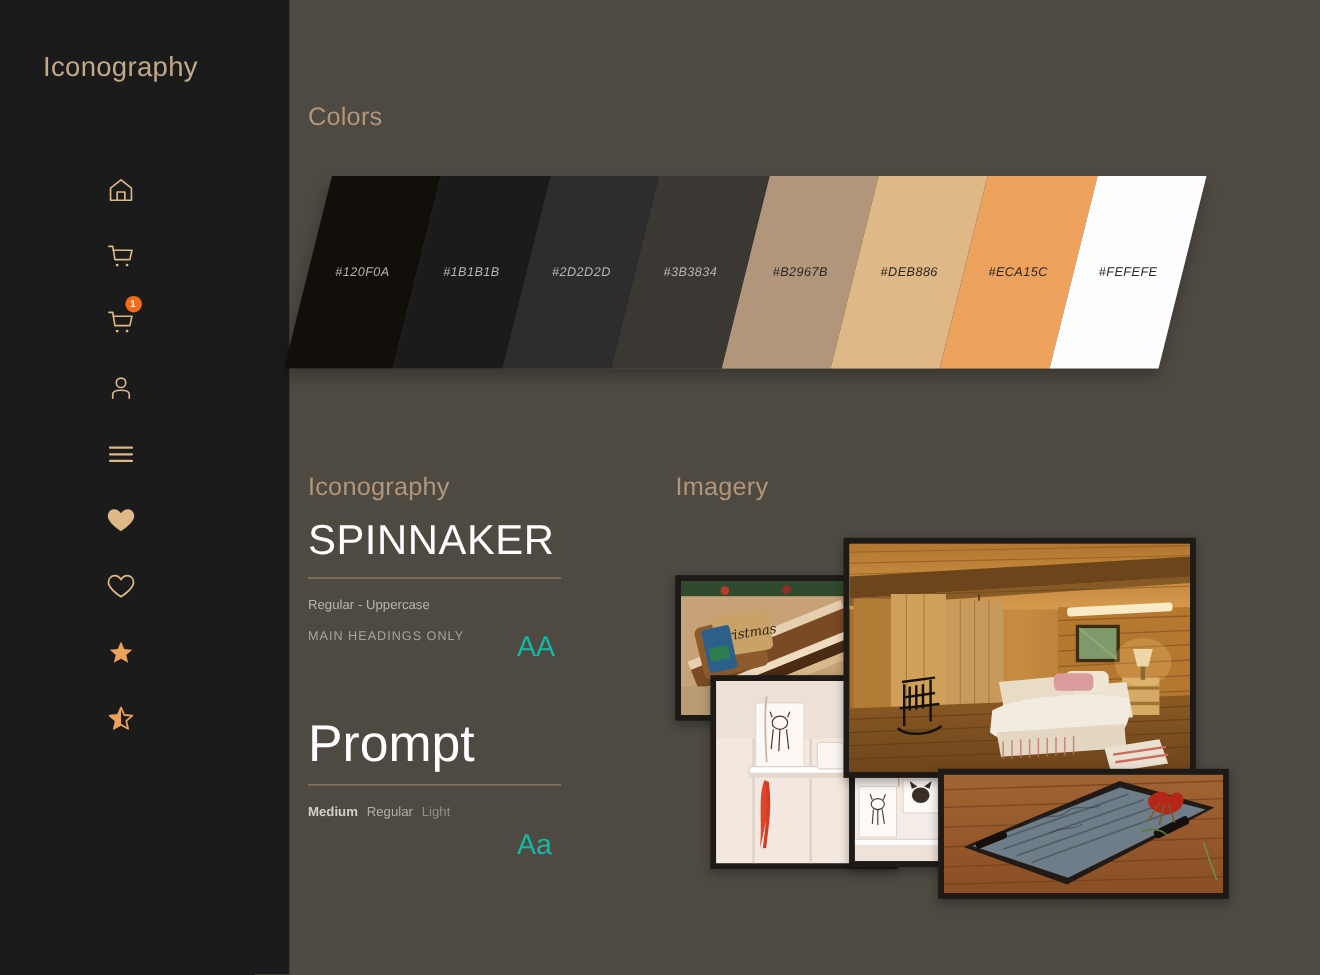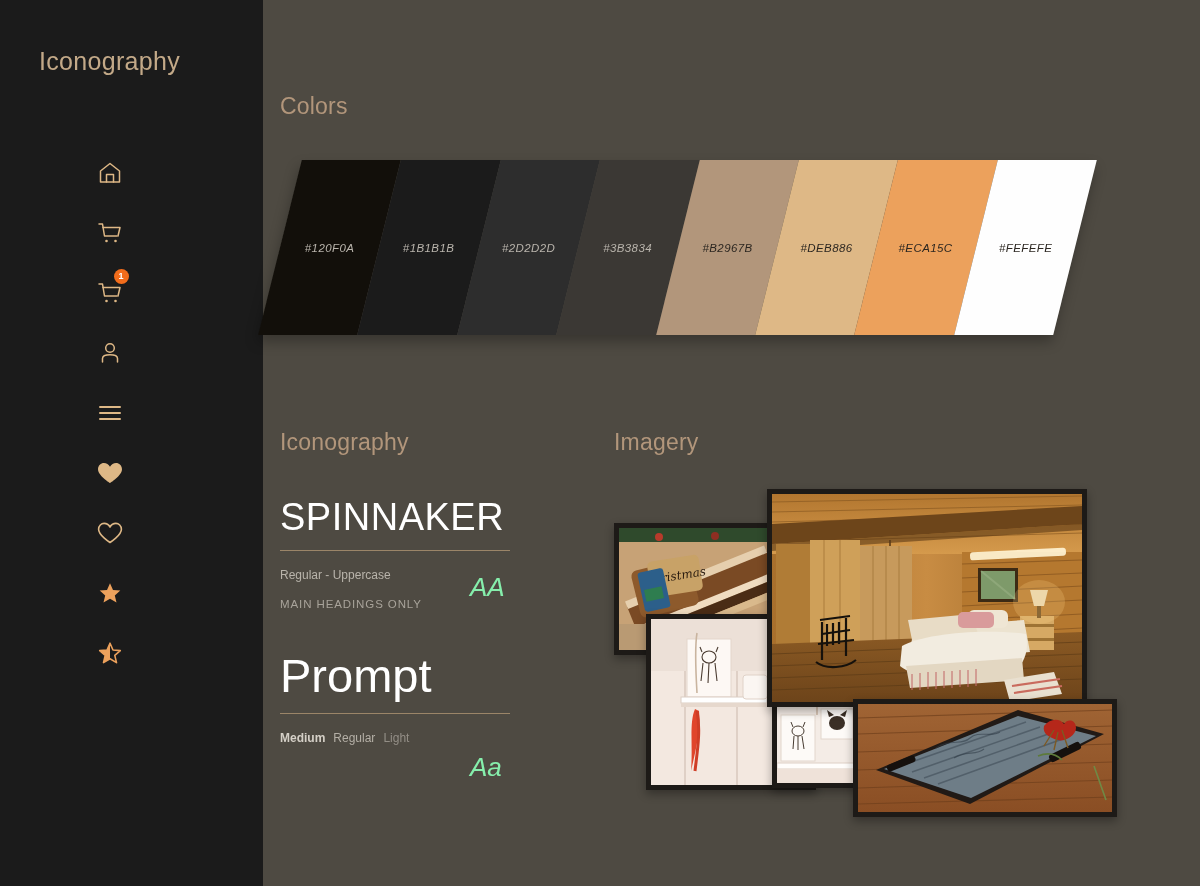--- a/index.html
+++ b/index.html
@@ -56,41 +56,41 @@
     flex:1 1 0;position:relative;
   }
   .swatch-label{
     position:absolute;left:0;right:0;top:50%;transform:translateY(-50%) skewX(14deg);
     text-align:center;font-size:11.5px;font-style:italic;letter-spacing:.4px;
     white-space:nowrap;
   }
 
   
   .type-block{position:absolute;left:280px;width:230px;}
-  #type-block-1{top:498px;}
+  #type-block-1{top:473px;}
   #type-block-2{top:652px;}
   .type-name{
     color:#ffffff;font-weight:400;line-height:1;
   }
   .type-name.big{font-size:38px;letter-spacing:.5px;}
   .type-name.med{font-size:47px;letter-spacing:0;}
   .type-rule{
     width:230px;height:1px;background:#9b8568;margin-top:14px;
   }
   .type-weights{
     margin-top:17px;font-size:12px;color:#b9b4ab;
   }
   .w-medium{font-weight:700;color:#d5d0c7;}
   .w-regular{color:#b4afa6;margin-left:8px;}
   .w-light{color:#938e86;margin-left:8px;}
   .type-usage{
     margin-top:14px;font-size:11.5px;color:#a8a39a;letter-spacing:.9px;line-height:1.45;
   }
   .type-sample{
-    position:absolute;color:#86efac;font-size:26px;font-weight:400;font-style:italic;
+    position:absolute;color:#14b8a6;font-size:26px;font-weight:400;
   }
   #sample-aa{left:470px;top:572px;}
   #sample-aa2{left:470px;top:752px;}
 
   
   #imagery{position:absolute;left:0;top:0;width:1200px;height:886px;pointer-events:none;}
   .photo{
     position:absolute;border:5px solid #1d1a17;
     box-shadow:0 4px 9px rgba(0,0,0,.33);
     background:#2a2420;overflow:hidden;pointer-events:auto;

